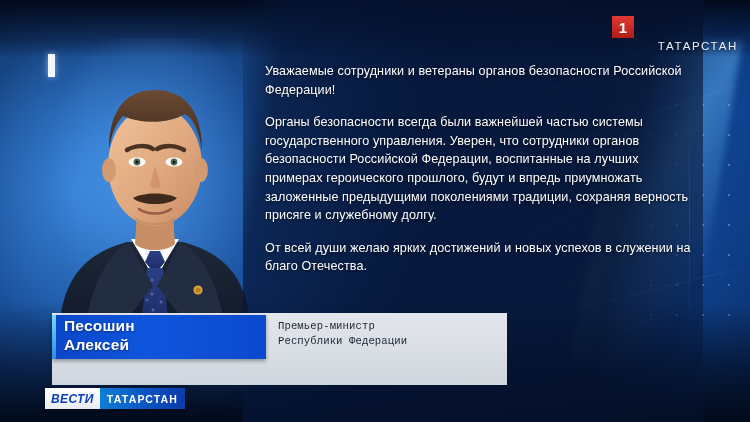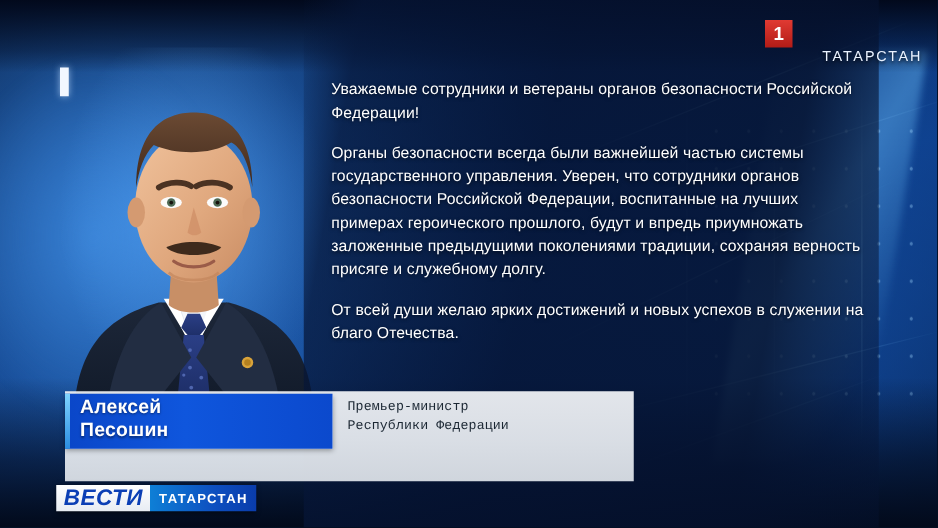--- a/index.html
+++ b/index.html
@@ -115,21 +115,21 @@
   .chan-sub{
     position:absolute;right:2px;top:24px;color:#eaf2ff;font-size:11.5px;
     letter-spacing:1.6px;font-weight:400;text-shadow:0 1px 3px rgba(0,0,0,.75);
   }
 
   
   .vesti{position:absolute;left:45px;top:388px;height:21px;display:flex;align-items:stretch;
          box-shadow:0 1px 4px rgba(0,0,0,.5);}
   .vesti-a{
     background:linear-gradient(180deg,#ffffff 0%,#e7ecf3 100%);
-    color:#0b3fb5;font-size:18px;font-weight:700;letter-spacing:.4px;
+    color:#0b3fb5;font-size:12px;font-weight:700;letter-spacing:.4px;
     padding:0 6px;display:flex;align-items:center;font-style:italic;
   }
   .vesti-b{
     background:linear-gradient(90deg,#0e7fd6 0%,#0d4fc0 60%,#0a3cab 100%);
     color:#ffffff;font-size:10.5px;letter-spacing:1.1px;font-weight:700;
     padding:0 7px;display:flex;align-items:center;
   }
 </style>
 </head>
 <body>
@@ -243,22 +243,22 @@
     <p>Органы безопасности всегда были важнейшей частью системы государственного управления. Уверен, что сотрудники органов безопасности Российской Федерации, воспитанные на лучших примерах героического прошлого, будут и впредь приумножать заложенные предыдущими поколениями традиции, сохраняя верность присяге и служебному долгу.</p>
     <p>От всей души желаю ярких достижений и новых успехов в служении на благо Отечества.</p>
   </div>
 
   <div class="lower-third">
     <div class="lt-white"></div>
     <div class="lt-namebar">
       <div class="accent"></div>
     </div>
     <div class="lt-name">
+      <div>Песошин</div>
       <div>Алексей</div>
-      <div>Песошин</div>
     </div>
     <div class="lt-role">
       <div>Премьер-министр</div>
       <div>Республики Федерации</div>
     </div>
   </div>
 
   <div class="chan">
     <div class="chan-row">
       <div class="chan-one">1</div>

